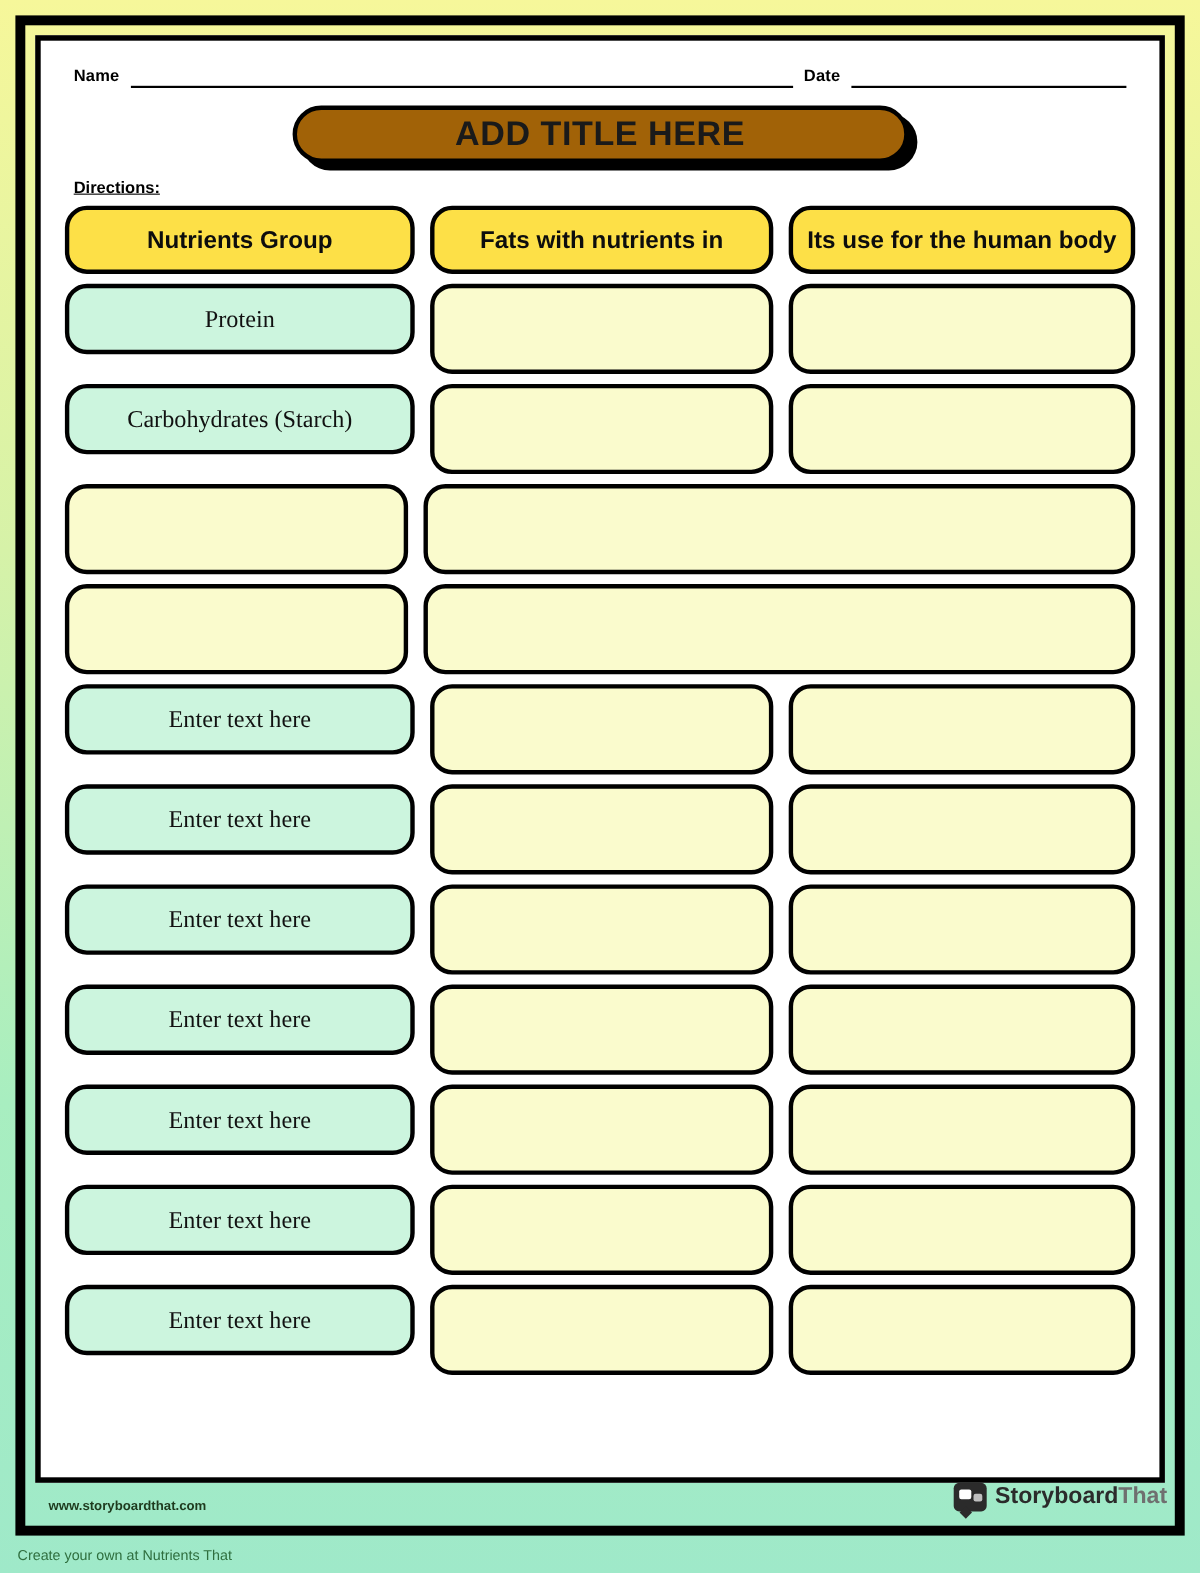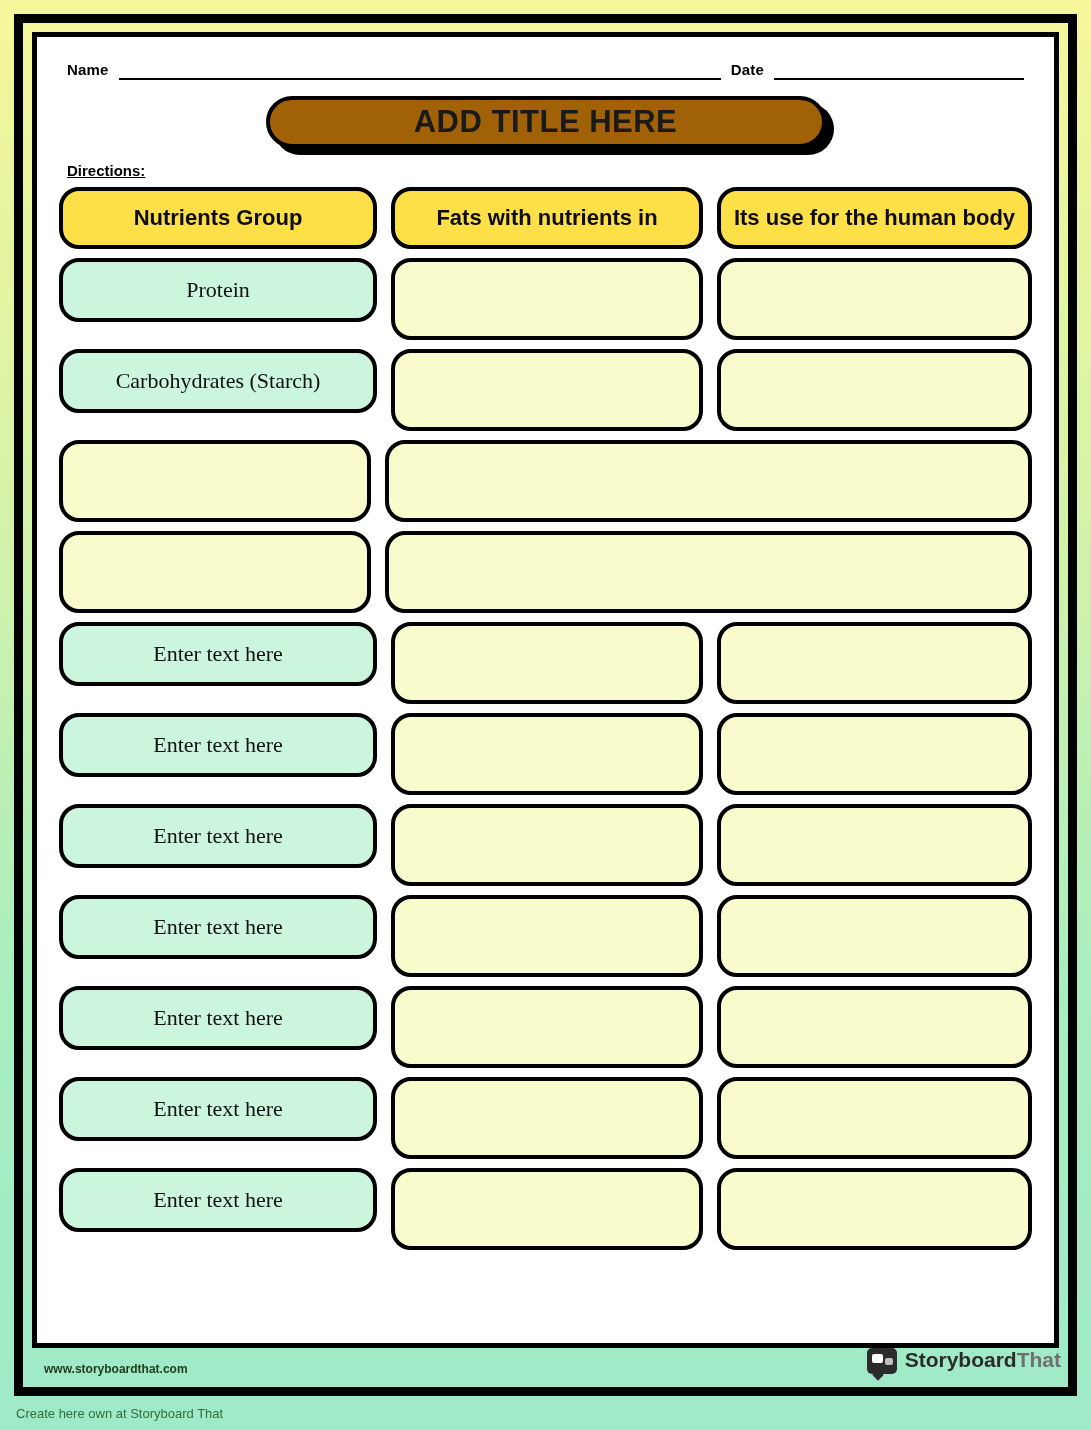--- a/index.html
+++ b/index.html
@@ -250,14 +250,14 @@
     <span style="display:inline-block; width:30px; height:26px; background:#2b2b2b; border-radius:5px; position:relative;">
       <span style="position:absolute; left:5px; top:6px; width:11px; height:9px; background:#fff; border-radius:2px;"></span>
       <span style="position:absolute; left:18px; top:10px; width:8px; height:7px; background:#bfbfbf; border-radius:2px;"></span>
       <span style="position:absolute; left:7px; bottom:-5px; width:8px; height:8px; background:#2b2b2b; transform:rotate(45deg);"></span>
     </span>
     <span style="font-size:21px; font-weight:700; color:#2b2b2b;">
       <span>Storyboard</span><span style="color:#6f6f6f;">That</span>
     </span>
   </div>
 
-  <div style="position:absolute; left:16px; top:1406px; font-size:13px; color:#2f6f3f;">Create here own at Storyboard That</div>
+  <div style="position:absolute; left:16px; top:1406px; font-size:13px; color:#2f6f3f;">Create your own at Nutrients That</div>
 </div>
 
 </body></html>

